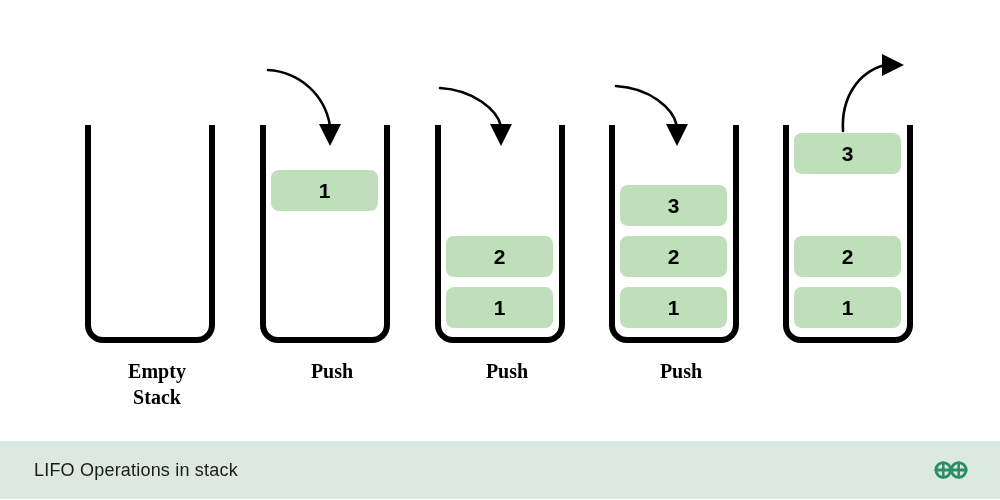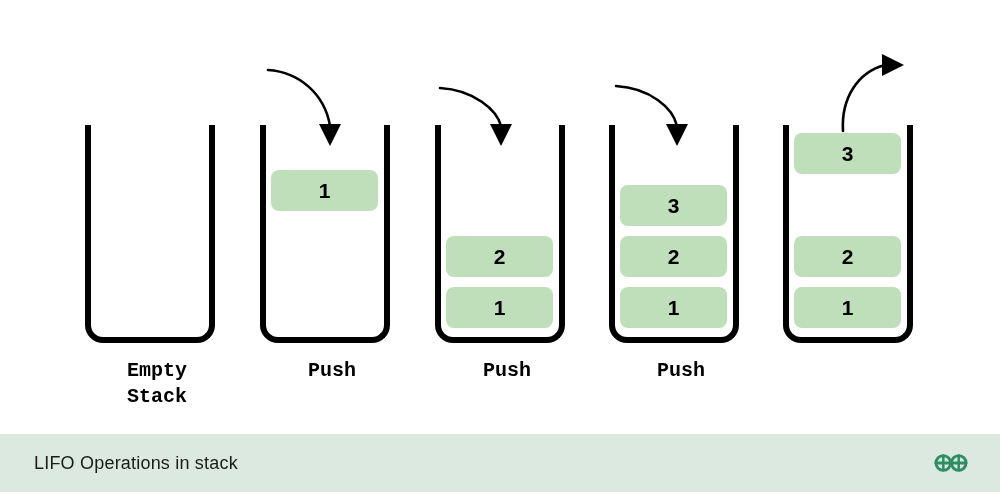--- a/index.html
+++ b/index.html
@@ -68,39 +68,39 @@
   .caption {
     position: absolute;
     top: 358px;
     left: 0;
     width: 180px;
     text-align: center;
     color: #000000;
     font-size: 20px;
     font-weight: bold;
     line-height: 26px;
-    font-family: Liberation Mono, monospace;
+    font-family: Liberation Serif, serif;
     white-space: pre-line;
   }
 
   
   #arrow-layer {
     position: absolute;
     left: 0;
     top: 0;
     width: 1000px;
     height: 420px;
     pointer-events: none;
   }
 
   
   #footer-bar {
     position: absolute;
     left: 0;
-    bottom: 8px;
+    bottom: 1px;
     width: 1000px;
     height: 58px;
     background: #dce9e0;
     display: flex;
     align-items: center;
     justify-content: space-between;
     box-sizing: border-box;
     padding: 0 28px 0 34px;
   }
   #footer-caption {

